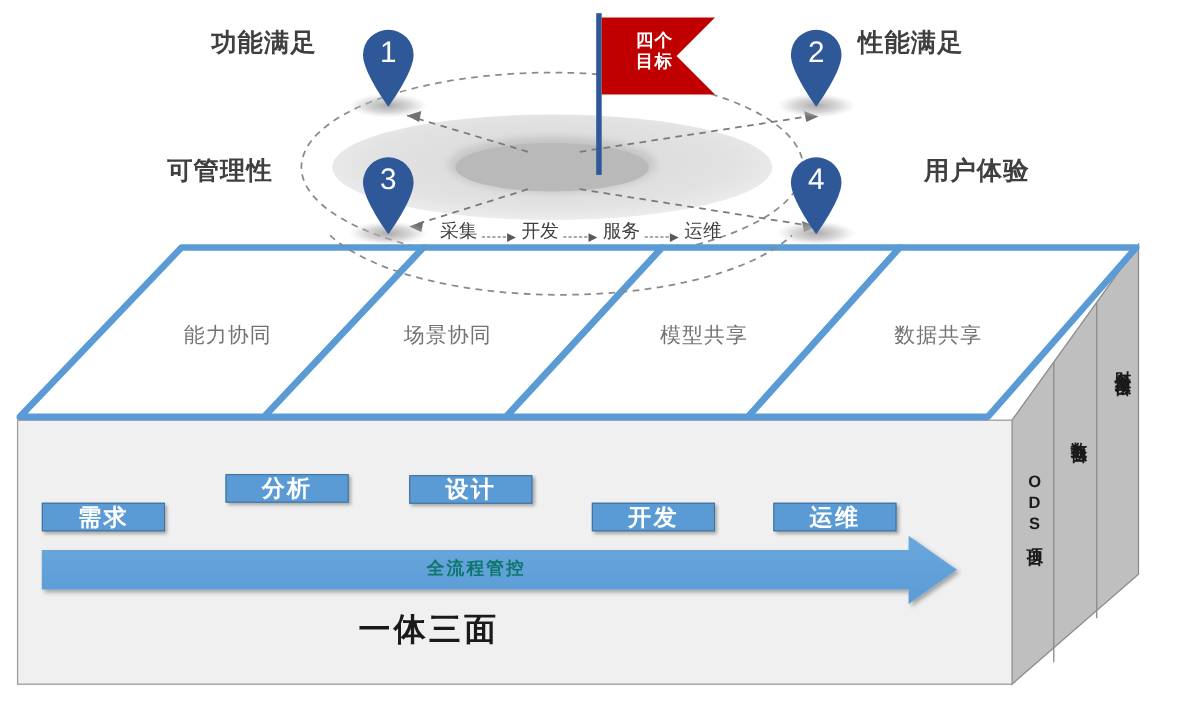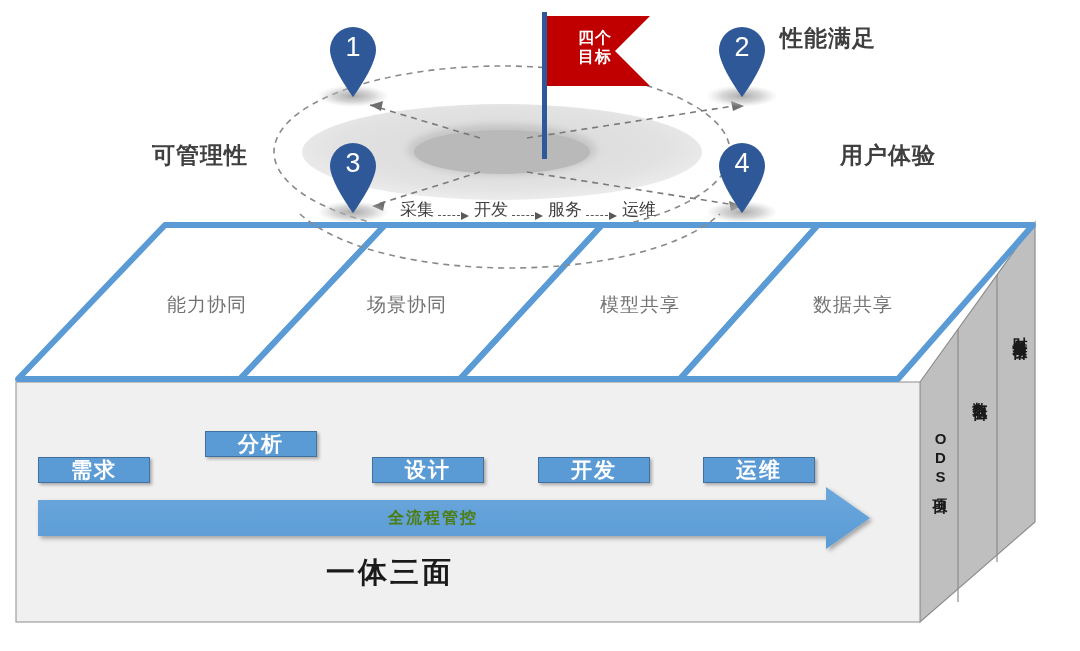--- a/index.html
+++ b/index.html
@@ -135,21 +135,21 @@
     box-sizing:border-box;
   }
 
   
   #arrowbar-text{
     position:absolute;
     left:38px;
     top:505px;
     width:790px;
     text-align:center;
-    color:#4d7c0f;
+    color:#0f766e;
     font-size:16px;
     font-weight:bold;
     letter-spacing:2px;
     line-height:26px;
     pointer-events:none;
   }
 
   
   #caption{
     position:absolute;
@@ -262,20 +262,21 @@
       <polygon points="818,225 1033,225 898,379 680,379" fill="#ffffff"></polygon>
     </g>
 
     <path d="M 300 214 C 380 286 640 286 720 214" fill="none" stroke="#8a8a8a" stroke-width="1.6" stroke-dasharray="6 5"></path>
 
     <g filter="url(#dropSh)">
       <polygon points="38,500 826,500 826,487 870,518 826,549 826,536 38,536" fill="url(#btnGrad)"></polygon>
     </g>
   </svg>
 
+  <div class="corner-label ovl" id="lbl-1">功能满足</div>
   <div class="corner-label ovl" id="lbl-2">性能满足</div>
   <div class="corner-label ovl" id="lbl-3">可管理性</div>
   <div class="corner-label ovl" id="lbl-4">用户体验</div>
 
   <div class="pin-num" style="left:330px;top:32px;">1</div>
   <div class="pin-num" style="left:719px;top:32px;">2</div>
   <div class="pin-num" style="left:330px;top:148px;">3</div>
   <div class="pin-num" style="left:719px;top:148px;">4</div>
 
   <div id="flag-text">
@@ -297,21 +298,21 @@
   <div class="face-label" style="left:367px;top:292px;">场景协同</div>
   <div class="face-label" style="left:600px;top:292px;">模型共享</div>
   <div class="face-label" style="left:813px;top:292px;">数据共享</div>
 
   <div class="side-label" style="left:930px;top:430px;">ODS项目</div>
   <div class="side-label" style="left:970px;top:390px;">数仓项目</div>
   <div class="side-label" style="left:1010px;top:325px;">财务集市项目</div>
 
   <div class="stage-btn" style="left:38px;top:457px;width:112px;">需求</div>
   <div class="stage-btn" style="left:205px;top:431px;width:112px;">分析</div>
-  <div class="stage-btn" style="left:372px;top:457px;width:112px;">设计</div>
+  <div class="stage-btn" style="left:372px;top:432px;width:112px;">设计</div>
   <div class="stage-btn" style="left:538px;top:457px;width:112px;">开发</div>
   <div class="stage-btn" style="left:703px;top:457px;width:112px;">运维</div>
 
   <div id="arrowbar-text">全流程管控</div>
 
   <div id="caption">一体三面</div>
 
 </div>
 
 </body></html>

